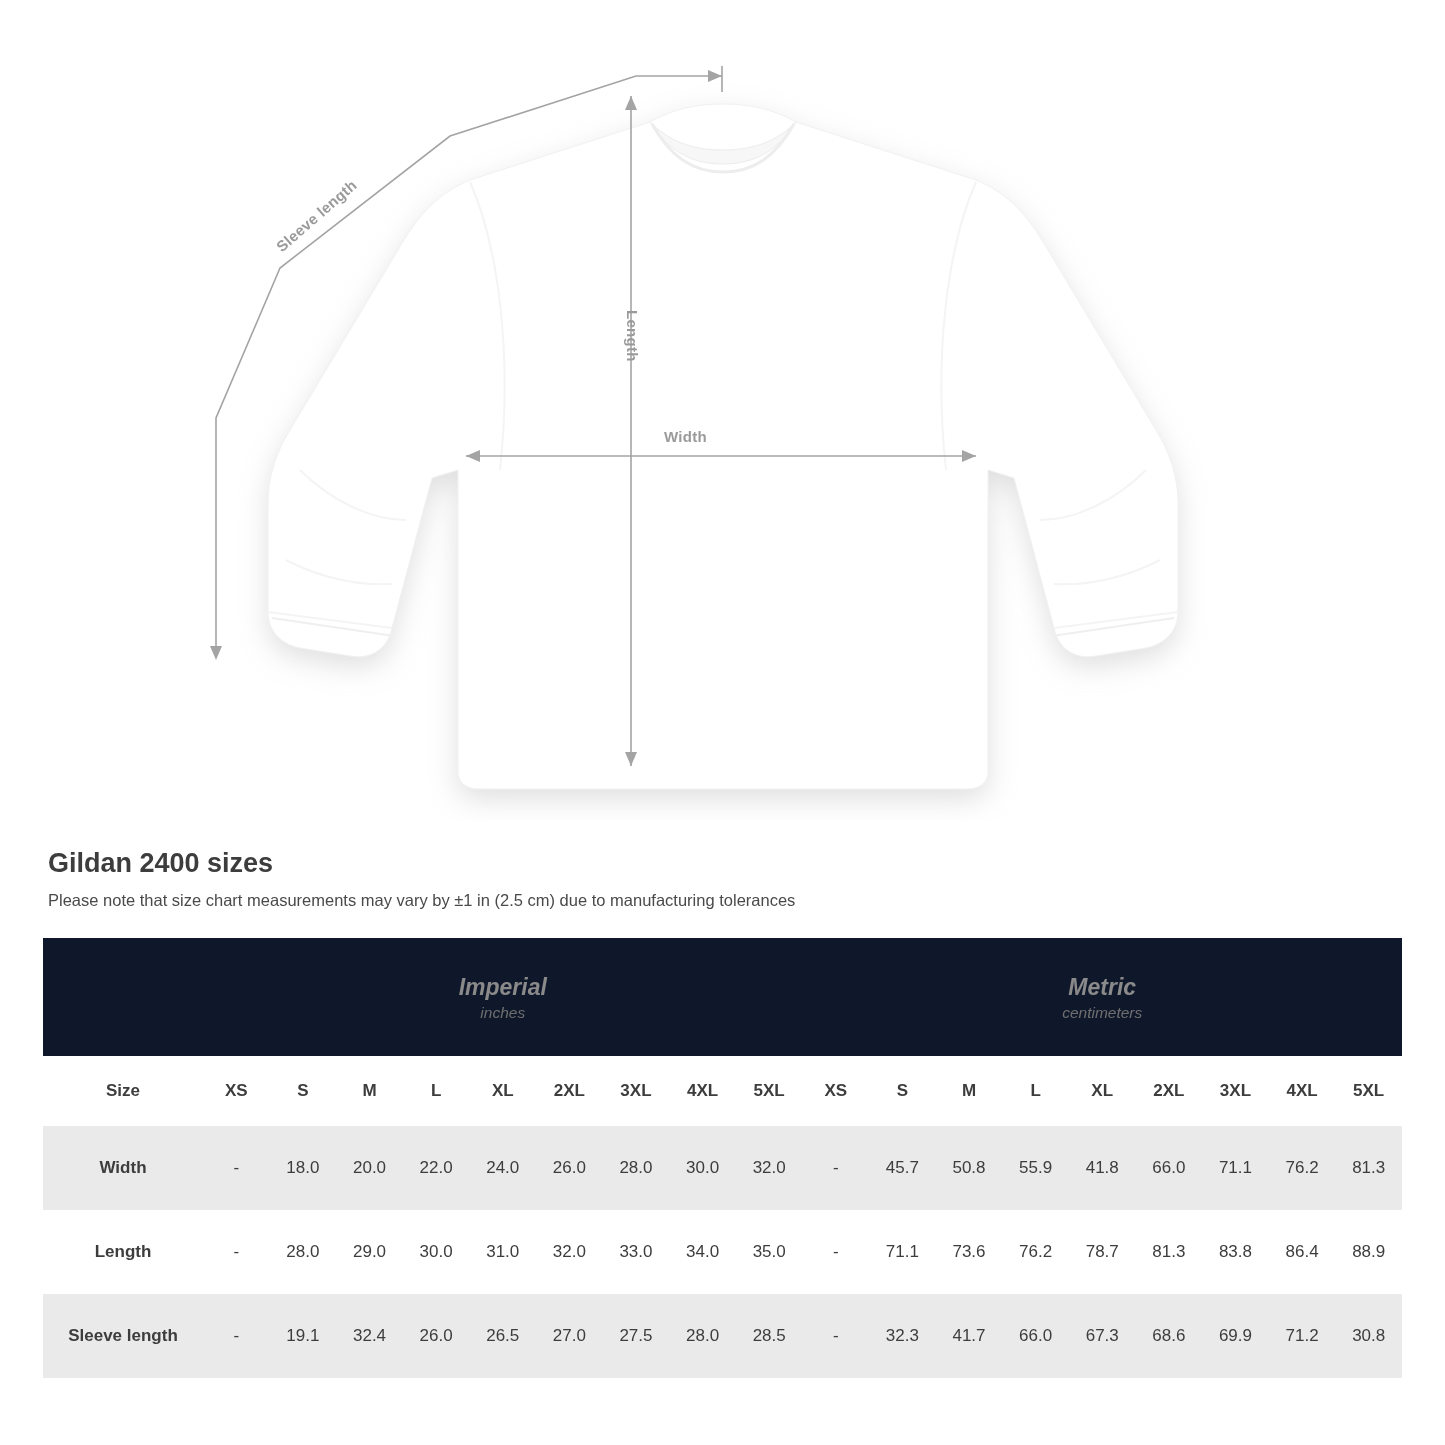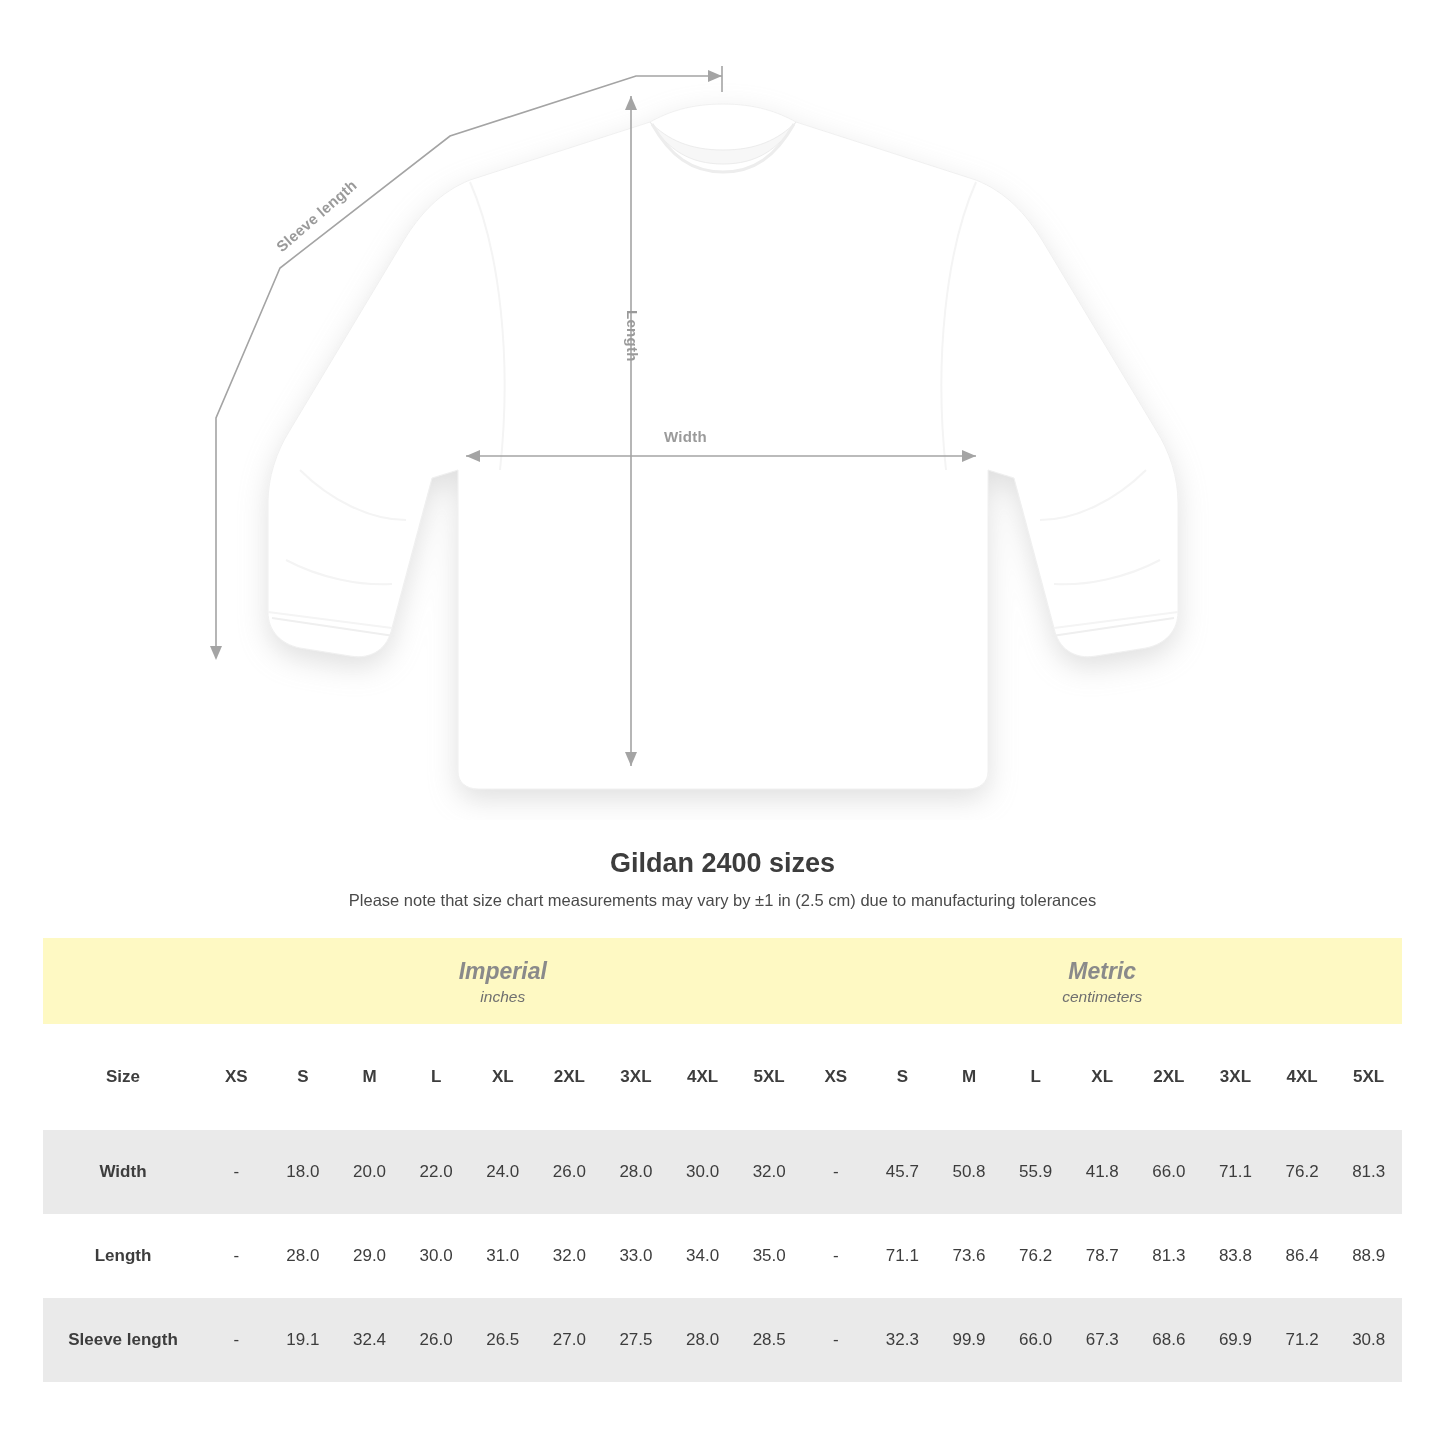--- a/index.html
+++ b/index.html
@@ -34,22 +34,23 @@
     font-size: 15px;
     letter-spacing: .3px;
     white-space: nowrap;
   }
   #label-width  { left: 664px; top: 428px; }
   #label-length { left: 641px; top: 310px; transform: rotate(90deg); transform-origin: left top; }
   #label-sleeve { left: 284px; top: 238px; transform: rotate(-41deg); transform-origin: left bottom; }
 
   
   #title-block {
-    text-align: center;
+    text-align: left;
     margin-top: 28px;
+    padding-left: 48px;
   }
   #chart-title {
     font-size: 27px;
     font-weight: bold;
     color: #3d3d3d;
     margin: 0 0 12px 0;
   }
   #chart-note {
     font-size: 16.5px;
     color: #4a4a4a;
@@ -66,40 +67,40 @@
     table-layout: fixed;
   }
   th, td {
     text-align: center;
     font-size: 17px;
     color: #3d3d3d;
     padding: 0;
     border: none;
   }
   .unit-row td {
-    background: #fef9c3;
-    height: 86px;
+    background: #0f172a;
+    height: 118px;
     vertical-align: middle;
     text-align: center;
   }
   .unit-name {
     font-size: 23px;
     font-weight: bold;
     font-style: italic;
     color: #8a8a8a;
     line-height: 1.35;
   }
   .unit-sub {
     font-size: 15.5px;
     font-style: italic;
     color: #6f6f6f;
   }
   .hdr-row td {
     background: #ffffff;
-    height: 106px;
+    height: 70px;
     font-weight: bold;
     font-size: 17px;
   }
   .row-band td {
     height: 84px;
     vertical-align: middle;
   }
   .band-grey td { background: #eaeaea; }
   .band-white td { background: #ffffff; }
   .rowlabel {
@@ -296,21 +297,21 @@
         <td>19.1</td>
         <td>32.4</td>
         <td>26.0</td>
         <td>26.5</td>
         <td>27.0</td>
         <td>27.5</td>
         <td>28.0</td>
         <td>28.5</td>
         <td>-</td>
         <td>32.3</td>
-        <td>99.9</td>
+        <td>41.7</td>
         <td>66.0</td>
         <td>67.3</td>
         <td>68.6</td>
         <td>69.9</td>
         <td>71.2</td>
         <td>30.8</td>
       </tr>
     </tbody>
   </table>
 </div>

